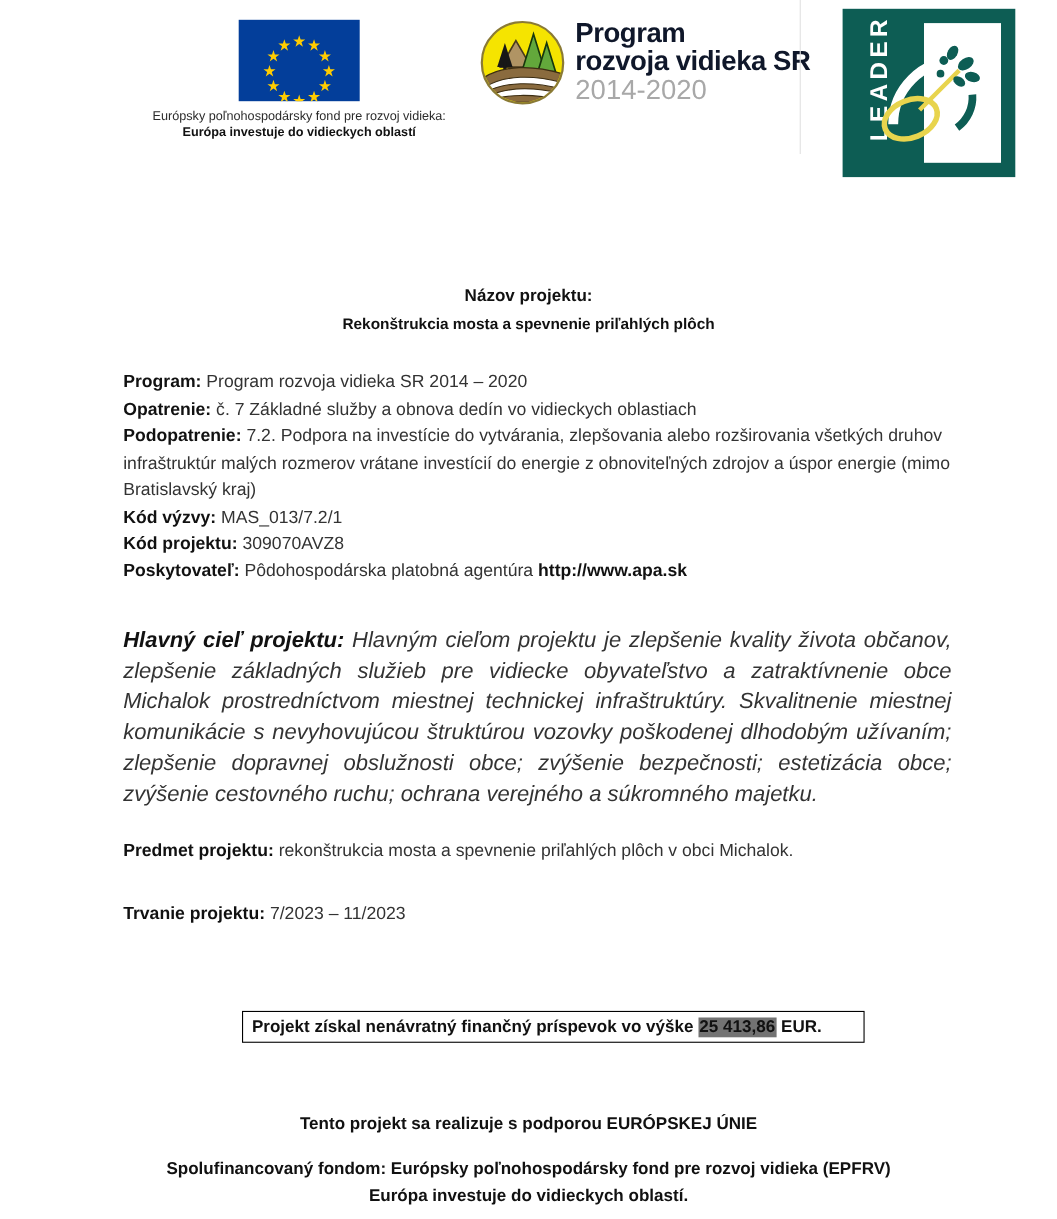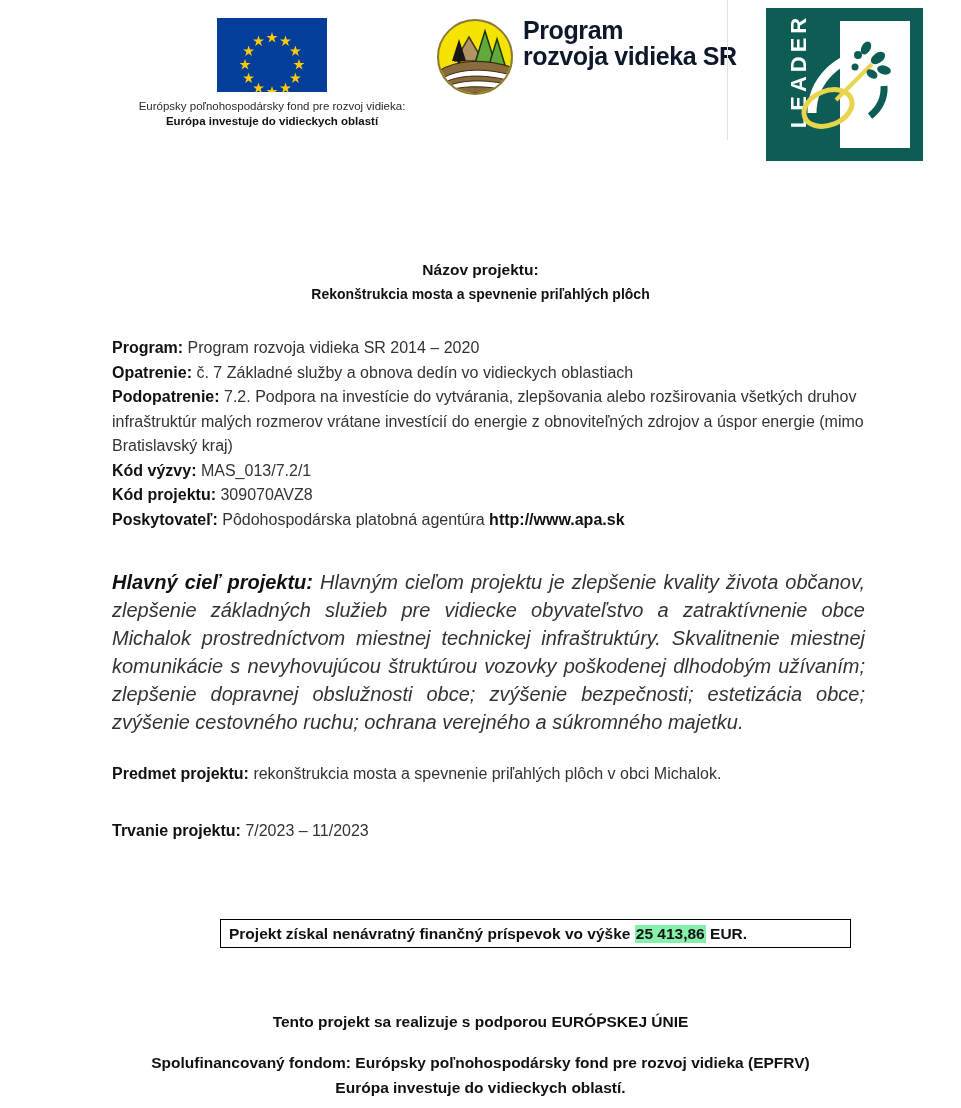--- a/index.html
+++ b/index.html
@@ -188,34 +188,34 @@
     width: 760px;
     font-size: 16px;
     line-height: 24px;
     color: #333333;
   }
   #duration-block .lbl { font-weight: bold; color: #111111; }
 
   #grant-box {
     position: absolute;
     left: 220px; top: 919px;
-    width: 631px;
+    width: 566px;
     height: 29px;
     border: 1px solid #000000;
     box-sizing: border-box;
     display: flex;
     align-items: center;
     padding-left: 8px;
     font-weight: bold;
     font-size: 15.5px;
     color: #111111;
     white-space: nowrap;
   }
   #grant-amount {
-    background: #86efac;
+    background: #737373;
     padding: 0 1px;
   }
 
   #footer-block {
     position: absolute;
     left: 0; top: 1009px;
     width: 961px;
     text-align: center;
     font-weight: bold;
     font-size: 15.5px;
@@ -267,20 +267,21 @@
         <polygon points="58,18 66,44 50,44" fill="#63a83b" stroke="#17370d" stroke-width="1.5"></polygon>
 
         <path d="M0,50 C18,38 46,38 72,46 L72,72 L0,72 Z" fill="#8a6b3e" stroke="#3c2d12" stroke-width="1.2"></path>
         <path d="M2,58 C20,47 46,47 72,54 L72,60 C46,53 20,53 2,63 Z" fill="#ffffff" stroke="#3c2d12" stroke-width="1"></path>
         <path d="M2,68 C20,58 46,58 72,64 L72,70 C46,64 20,64 2,72 Z" fill="#ffffff" stroke="#3c2d12" stroke-width="1"></path>
       </svg>
     </div>
     <div id="prv-text">
       <div id="prv-line1">Program</div>
       <div id="prv-line2">rozvoja vidieka SR</div>
+      <div id="prv-line3">2014-2020</div>
     </div>
   </div>
 
   <div id="logo-divider"></div>
 
   <div id="leader-logo">
     <div id="leader-white-panel"></div>
     <div id="leader-word">LEADER</div>
     <svg width="157" height="153" viewBox="0 0 157 153" style="position:absolute;left:0;top:0;">
 

